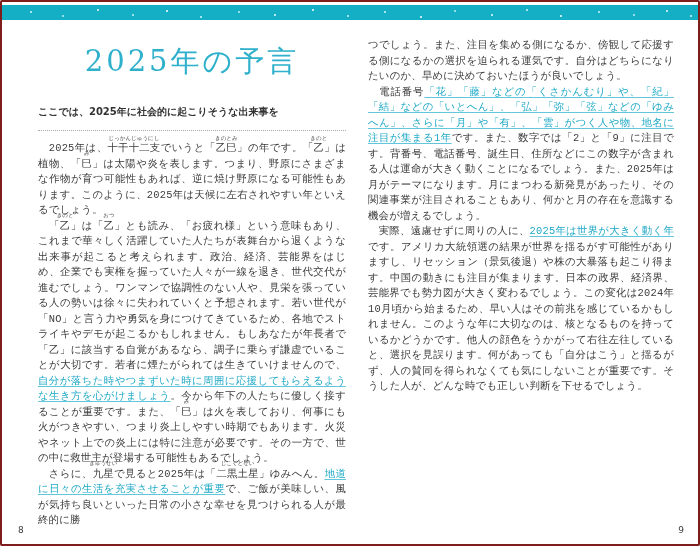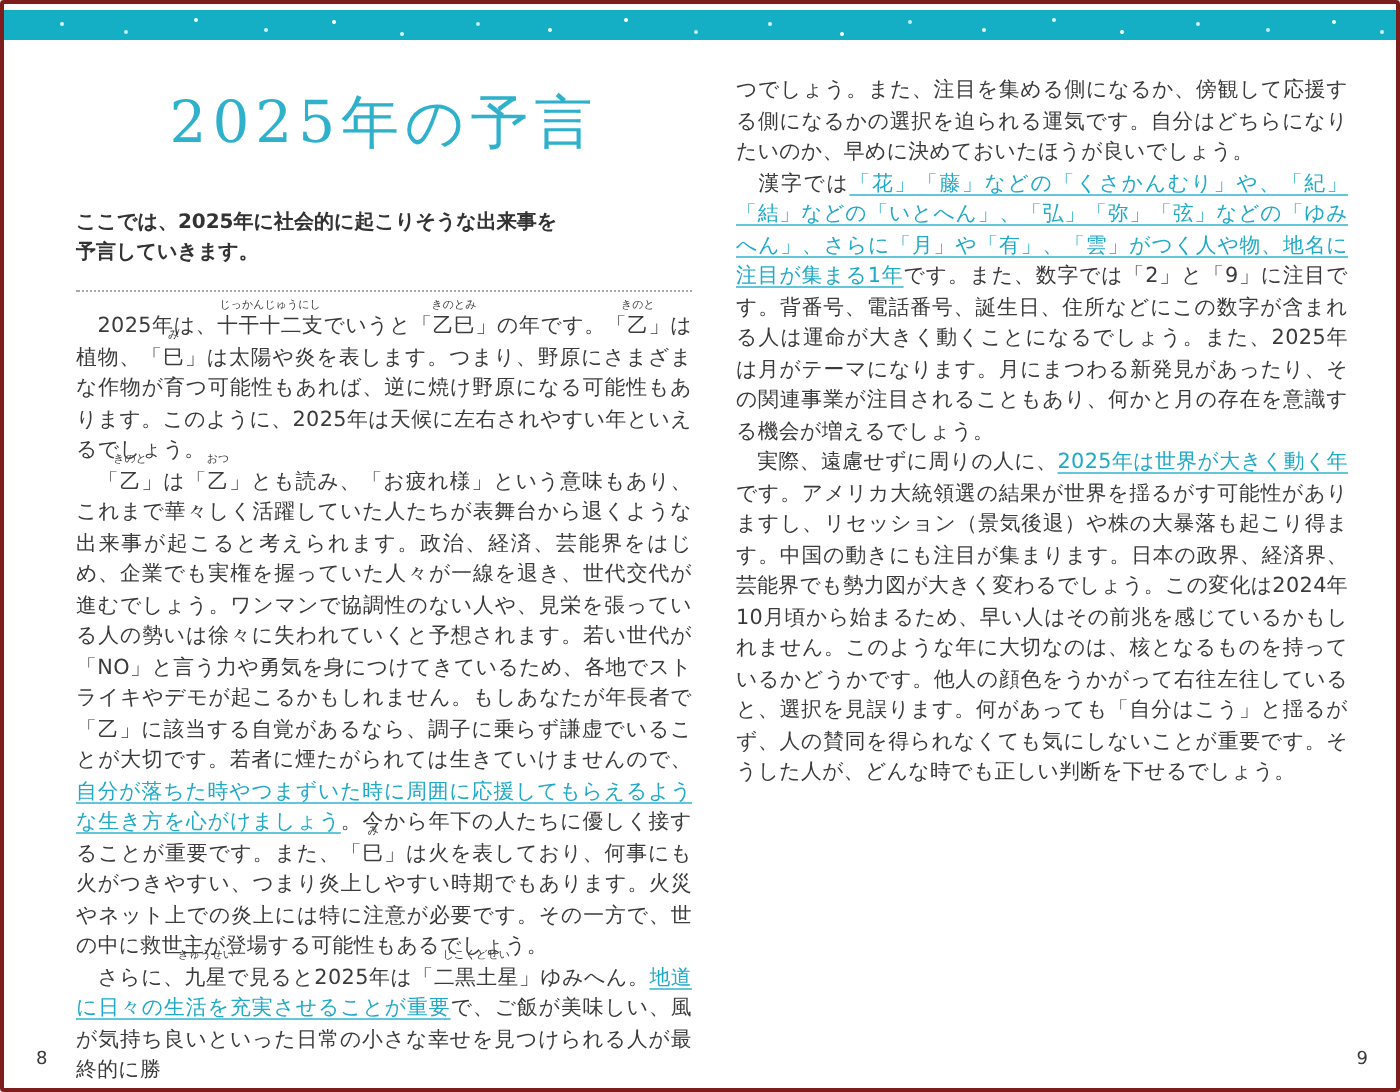--- a/index.html
+++ b/index.html
@@ -35,21 +35,21 @@
     font-size:29px; letter-spacing:3px; text-align:center;
     color:#2fb0cb; margin-top:10px;
   }
   .subtitle {
     margin-top:22px; text-align:left; font-weight:bold;
     font-size:10px; line-height:15px; color:#333333;
   }
   .divider {
     margin-top:11px; border-top:1px dotted #a9a9a9; height:0;
   }
-  .bodytext { margin-top:10px; }
+  .bodytext { margin-top:10px;font-family:Liberation Mono, monospace; }
   .para {
     font-size:10.4px; line-height:15.5px; color:#3b3b3b;
     text-align:justify; word-break:break-all; letter-spacing:0.2px;
   }
   .hl {
     color:#1fa9c6;
     text-decoration:underline;
     text-decoration-color:#63c6da;
     text-decoration-thickness:1px;
     text-underline-offset:2px;
@@ -71,33 +71,32 @@
 
 <div class="canvas">
   <div class="band">
     <i class="stars"></i>
   </div>
 
   <div class="page page-left">
     <div class="title">2025年の予言</div>
     <div class="subtitle">
       <div>ここでは、2025年に社会的に起こりそうな出来事を</div>
-      <div>予言していきます。</div>
     </div>
     <div class="divider"></div>
     <div class="bodytext">
         <p class="para"><span>　2025年は、</span><span class="rb">十干十二支<span class="rt">じっかんじゅうにし</span></span><span>でいうと「</span><span class="rb">乙巳<span class="rt">きのとみ</span></span><span>」の年です。「</span><span class="rb">乙<span class="rt">きのと</span></span><span>」は植物、「</span><span class="rb">巳<span class="rt">み</span></span><span>」は太陽や炎を表します。つまり、野原にさまざまな作物が育つ可能性もあれば、逆に焼け野原になる可能性もあります。このように、2025年は天候に左右されやすい年といえるでしょう。</span></p>
         <p class="para"><span>　「</span><span class="rb">乙<span class="rt">きのと</span></span><span>」は「</span><span class="rb">乙<span class="rt">おつ</span></span><span>」とも読み、「お疲れ様」という意味もあり、これまで華々しく活躍していた人たちが表舞台から退くような出来事が起こると考えられます。政治、経済、芸能界をはじめ、企業でも実権を握っていた人々が一線を退き、世代交代が進むでしょう。ワンマンで協調性のない人や、見栄を張っている人の勢いは徐々に失われていくと予想されます。若い世代が「NO」と言う力や勇気を身につけてきているため、各地でストライキやデモが起こるかもしれません。もしあなたが年長者で「乙」に該当する自覚があるなら、調子に乗らず謙虚でいることが大切です。若者に煙たがられては生きていけませんので、</span><span class="hl">自分が落ちた時やつまずいた時に周囲に応援してもらえるような生き方を心がけましょう</span><span>。今から年下の人たちに優しく接することが重要です。また、「</span><span class="rb">巳<span class="rt">み</span></span><span>」は火を表しており、何事にも火がつきやすい、つまり炎上しやすい時期でもあります。火災やネット上での炎上には特に注意が必要です。その一方で、世の中に救世主が登場する可能性もあるでしょう。</span></p>
         <p class="para"><span>　さらに、</span><span class="rb">九星<span class="rt">きゅうせい</span></span><span>で見ると2025年は「</span><span class="rb">二黒土星<span class="rt">じこくどせい</span></span><span>」ゆみへん。</span><span class="hl">地道に日々の生活を充実させることが重要</span><span>で、ご飯が美味しい、風が気持ち良いといった日常の小さな幸せを見つけられる人が最終的に勝</span></p>
       </div>
   </div>
 
   <div class="page page-right">
     <div class="bodytext" style="margin-top:6px">
         <p class="para"><span>つでしょう。また、注目を集める側になるか、傍観して応援する側になるかの選択を迫られる運気です。自分はどちらになりたいのか、早めに決めておいたほうが良いでしょう。</span></p>
-        <p class="para"><span>　漢字では</span><span class="hl">「花」「藤」などの「くさかんむり」や、「紀」「結」などの「いとへん」、「弘」「弥」「弦」などの「ゆみへん」、さらに「月」や「有」、「雲」がつく人や物、地名に注目が集まる1年</span><span>です。また、数字では「2」と「9」に注目です。背番号、電話番号、誕生日、住所などにこの数字が含まれる人は運命が大きく動くことになるでしょう。また、2025年は月がテーマになります。月にまつわる新発見があったり、その関連事業が注目されることもあり、何かと月の存在を意識する機会が増えるでしょう。</span></p>
+        <p class="para"><span>　電話番号</span><span class="hl">「花」「藤」などの「くさかんむり」や、「紀」「結」などの「いとへん」、「弘」「弥」「弦」などの「ゆみへん」、さらに「月」や「有」、「雲」がつく人や物、地名に注目が集まる1年</span><span>です。また、数字では「2」と「9」に注目です。背番号、電話番号、誕生日、住所などにこの数字が含まれる人は運命が大きく動くことになるでしょう。また、2025年は月がテーマになります。月にまつわる新発見があったり、その関連事業が注目されることもあり、何かと月の存在を意識する機会が増えるでしょう。</span></p>
         <p class="para"><span>　実際、遠慮せずに周りの人に、</span><span class="hl">2025年は世界が大きく動く年</span><span>です。アメリカ大統領選の結果が世界を揺るがす可能性がありますし、リセッション（景気後退）や株の大暴落も起こり得ます。中国の動きにも注目が集まります。日本の政界、経済界、芸能界でも勢力図が大きく変わるでしょう。この変化は2024年10月頃から始まるため、早い人はその前兆を感じているかもしれません。このような年に大切なのは、核となるものを持っているかどうかです。他人の顔色をうかがって右往左往していると、選択を見誤ります。何があっても「自分はこう」と揺るがず、人の賛同を得られなくても気にしないことが重要です。そうした人が、どんな時でも正しい判断を下せるでしょう。</span></p>
       </div>
   </div>
 
   <div class="pagenum left">8</div>
   <div class="pagenum right">9</div>
 </div>
 
 </body></html>

